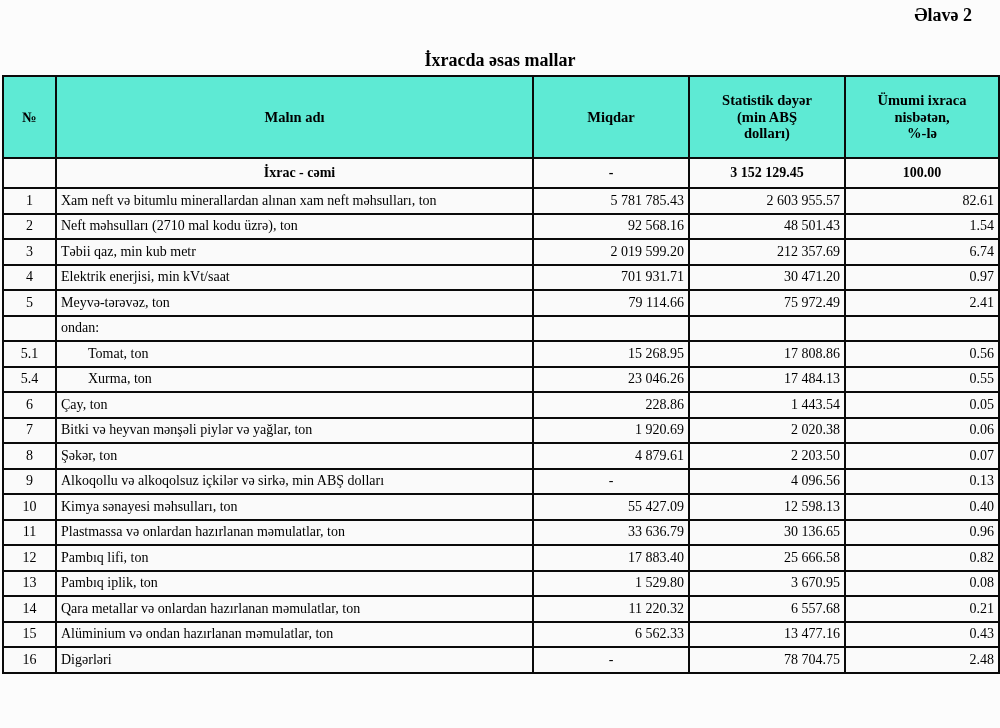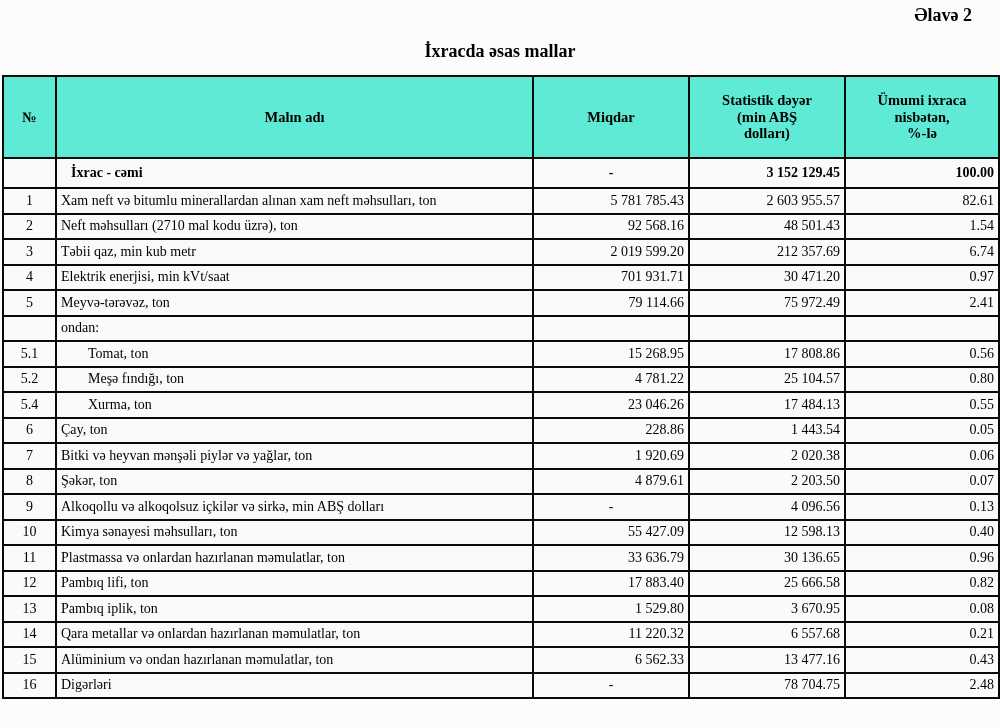--- a/index.html
+++ b/index.html
@@ -22,21 +22,21 @@
     top: 5px;
     right: 28px;
     font-size: 18px;
     font-weight: bold;
   }
   .title {
     position: absolute;
     top: 33px;
     left: 0;
     right: 0;
-    margin: 8px;
+    margin: 17px;
     text-align: center;
     font-size: 18px;
     font-weight: bold;
   }
   table.export {
     position: absolute;
     top: 75px;
     left: 2px;
     width: 996px;
     border-collapse: collapse;
@@ -53,21 +53,21 @@
   }
   .export th {
     background: #5eead4;
     font-weight: bold;
     text-align: center;
     height: 80px;
     font-size: 14.5px;
     white-space: pre-line;
   }
   .export td { height: 23.5px; }
-  .export tr.total-row td { height: 28px; font-weight: bold; }
+  .export tr.total-row td { height: 28px; font-weight: bold; text-align: center; }
   .c-num   { text-align: center; }
   .c-name  { text-align: left; padding-left: 8px; }
   .c-name.ind1 { padding-left: 31px; }
   .c-name.ind2 { }
   .c-name.total-name { padding-left: 14px; }
   .c-val   { text-align: right; padding-right: 14px; }
   .c-dash  { text-align: center; }
 </style>
 </head>
 <body>
@@ -150,27 +150,20 @@
           <td class="c-val"></td>
         </tr>
         <tr>
           <td class="c-num">5.1</td>
           <td class="c-name ind1">Tomat, ton</td>
           <td class="c-val">15 268.95</td>
           <td class="c-val">17 808.86</td>
           <td class="c-val">0.56</td>
         </tr>
         <tr>
-          <td class="c-num">5.2</td>
-          <td class="c-name ind1">Meşə fındığı, ton</td>
-          <td class="c-val">4 781.22</td>
-          <td class="c-val">25 104.57</td>
-          <td class="c-val">0.80</td>
-        </tr>
-        <tr>
           <td class="c-num">5.4</td>
           <td class="c-name ind1">Xurma, ton</td>
           <td class="c-val">23 046.26</td>
           <td class="c-val">17 484.13</td>
           <td class="c-val">0.55</td>
         </tr>
         <tr>
           <td class="c-num">6</td>
           <td class="c-name">Çay, ton</td>
           <td class="c-val">228.86</td>

